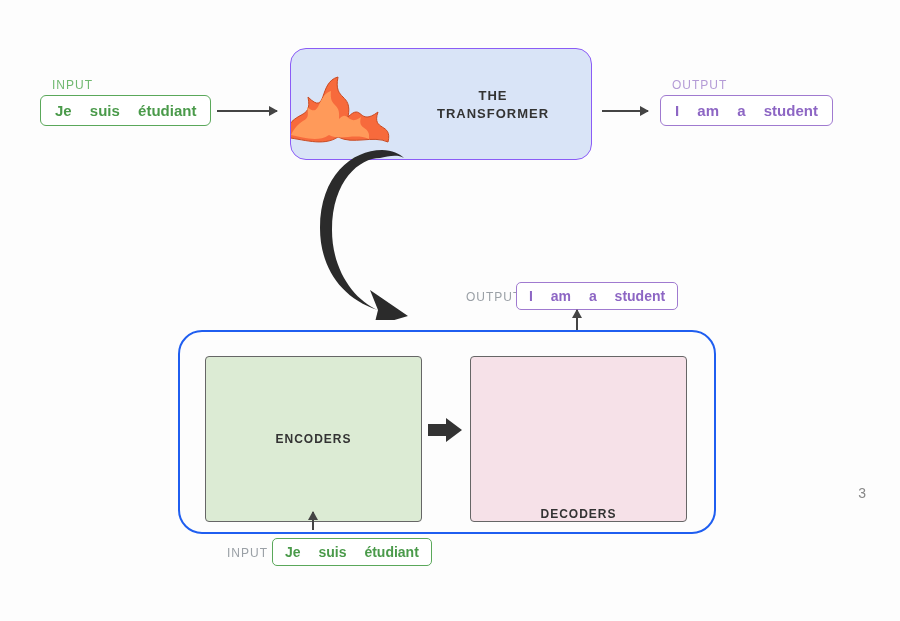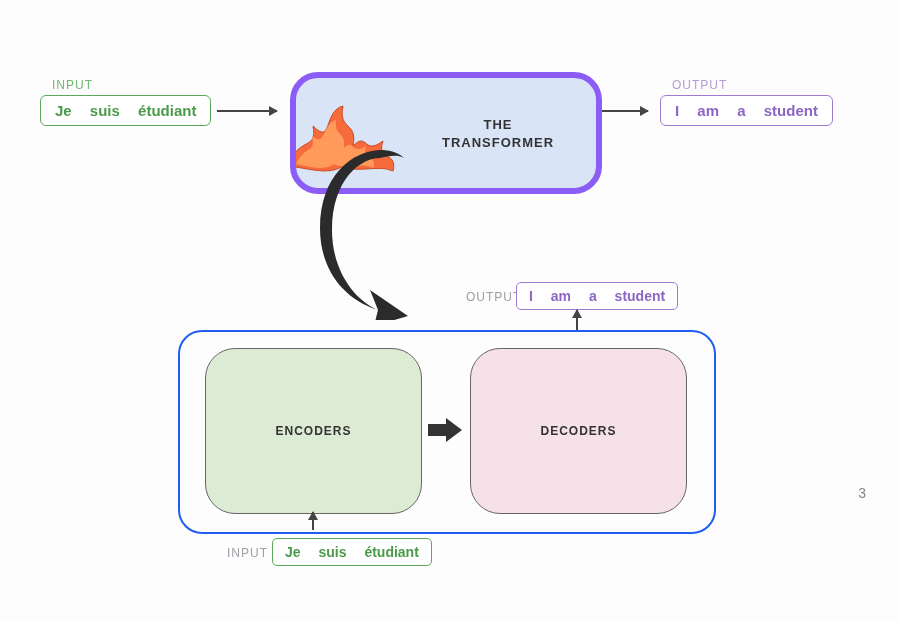--- a/index.html
+++ b/index.html
@@ -40,24 +40,23 @@
   .token { margin-right: 14px; font-weight: bold; }
   .token:last-child { margin-right: 0; }
 
   .transformer-box {
     position: absolute;
     left: 290px;
     top: 48px;
     width: 300px;
     height: 110px;
     background: #d9e4f7;
-    border: 6px solid #8b5cf6;
-    border-radius: 28px;
+    border: 1px solid #8b5cf6;
+    border-radius: 16px;
     overflow: hidden;
-    margin-top: 24px;
   }
   .transformer-title {
     position: absolute;
     right: 28px;
     top: 38px;
     width: 140px;
     text-align: center;
     font-size: 13px;
     font-weight: 700;
     letter-spacing: 1px;
@@ -141,35 +140,35 @@
     left: 178px;
     top: 330px;
     width: 534px;
     height: 200px;
     border: 2px solid #1f5ef0;
     border-radius: 24px;
     background: transparent;
   }
   .enc-box, .dec-box {
     position: absolute;
-    top: 348px;
+    top: 356px;
     width: 215px;
     height: 164px;
     border: 1.5px solid #666;
-    border-radius: 30px;
+    border-radius: 4px;
     display: flex;
     align-items: center;
     justify-content: center;
     font-size: 12px;
     font-weight: 700;
     letter-spacing: 1px;
     color: #333;
   }
   .enc-box { left: 205px; background: #dcebd4; }
-  .dec-box { left: 470px; background: #f6e1e8; }
+  .dec-box { left: 470px; background: #f6e1e8; align-items: flex-end; }
 
   .mid-arrow {
     position: absolute;
     left: 428px;
     top: 418px;
     width: 34px;
     height: 24px;
   }
 
   .arrow-up-enc {

